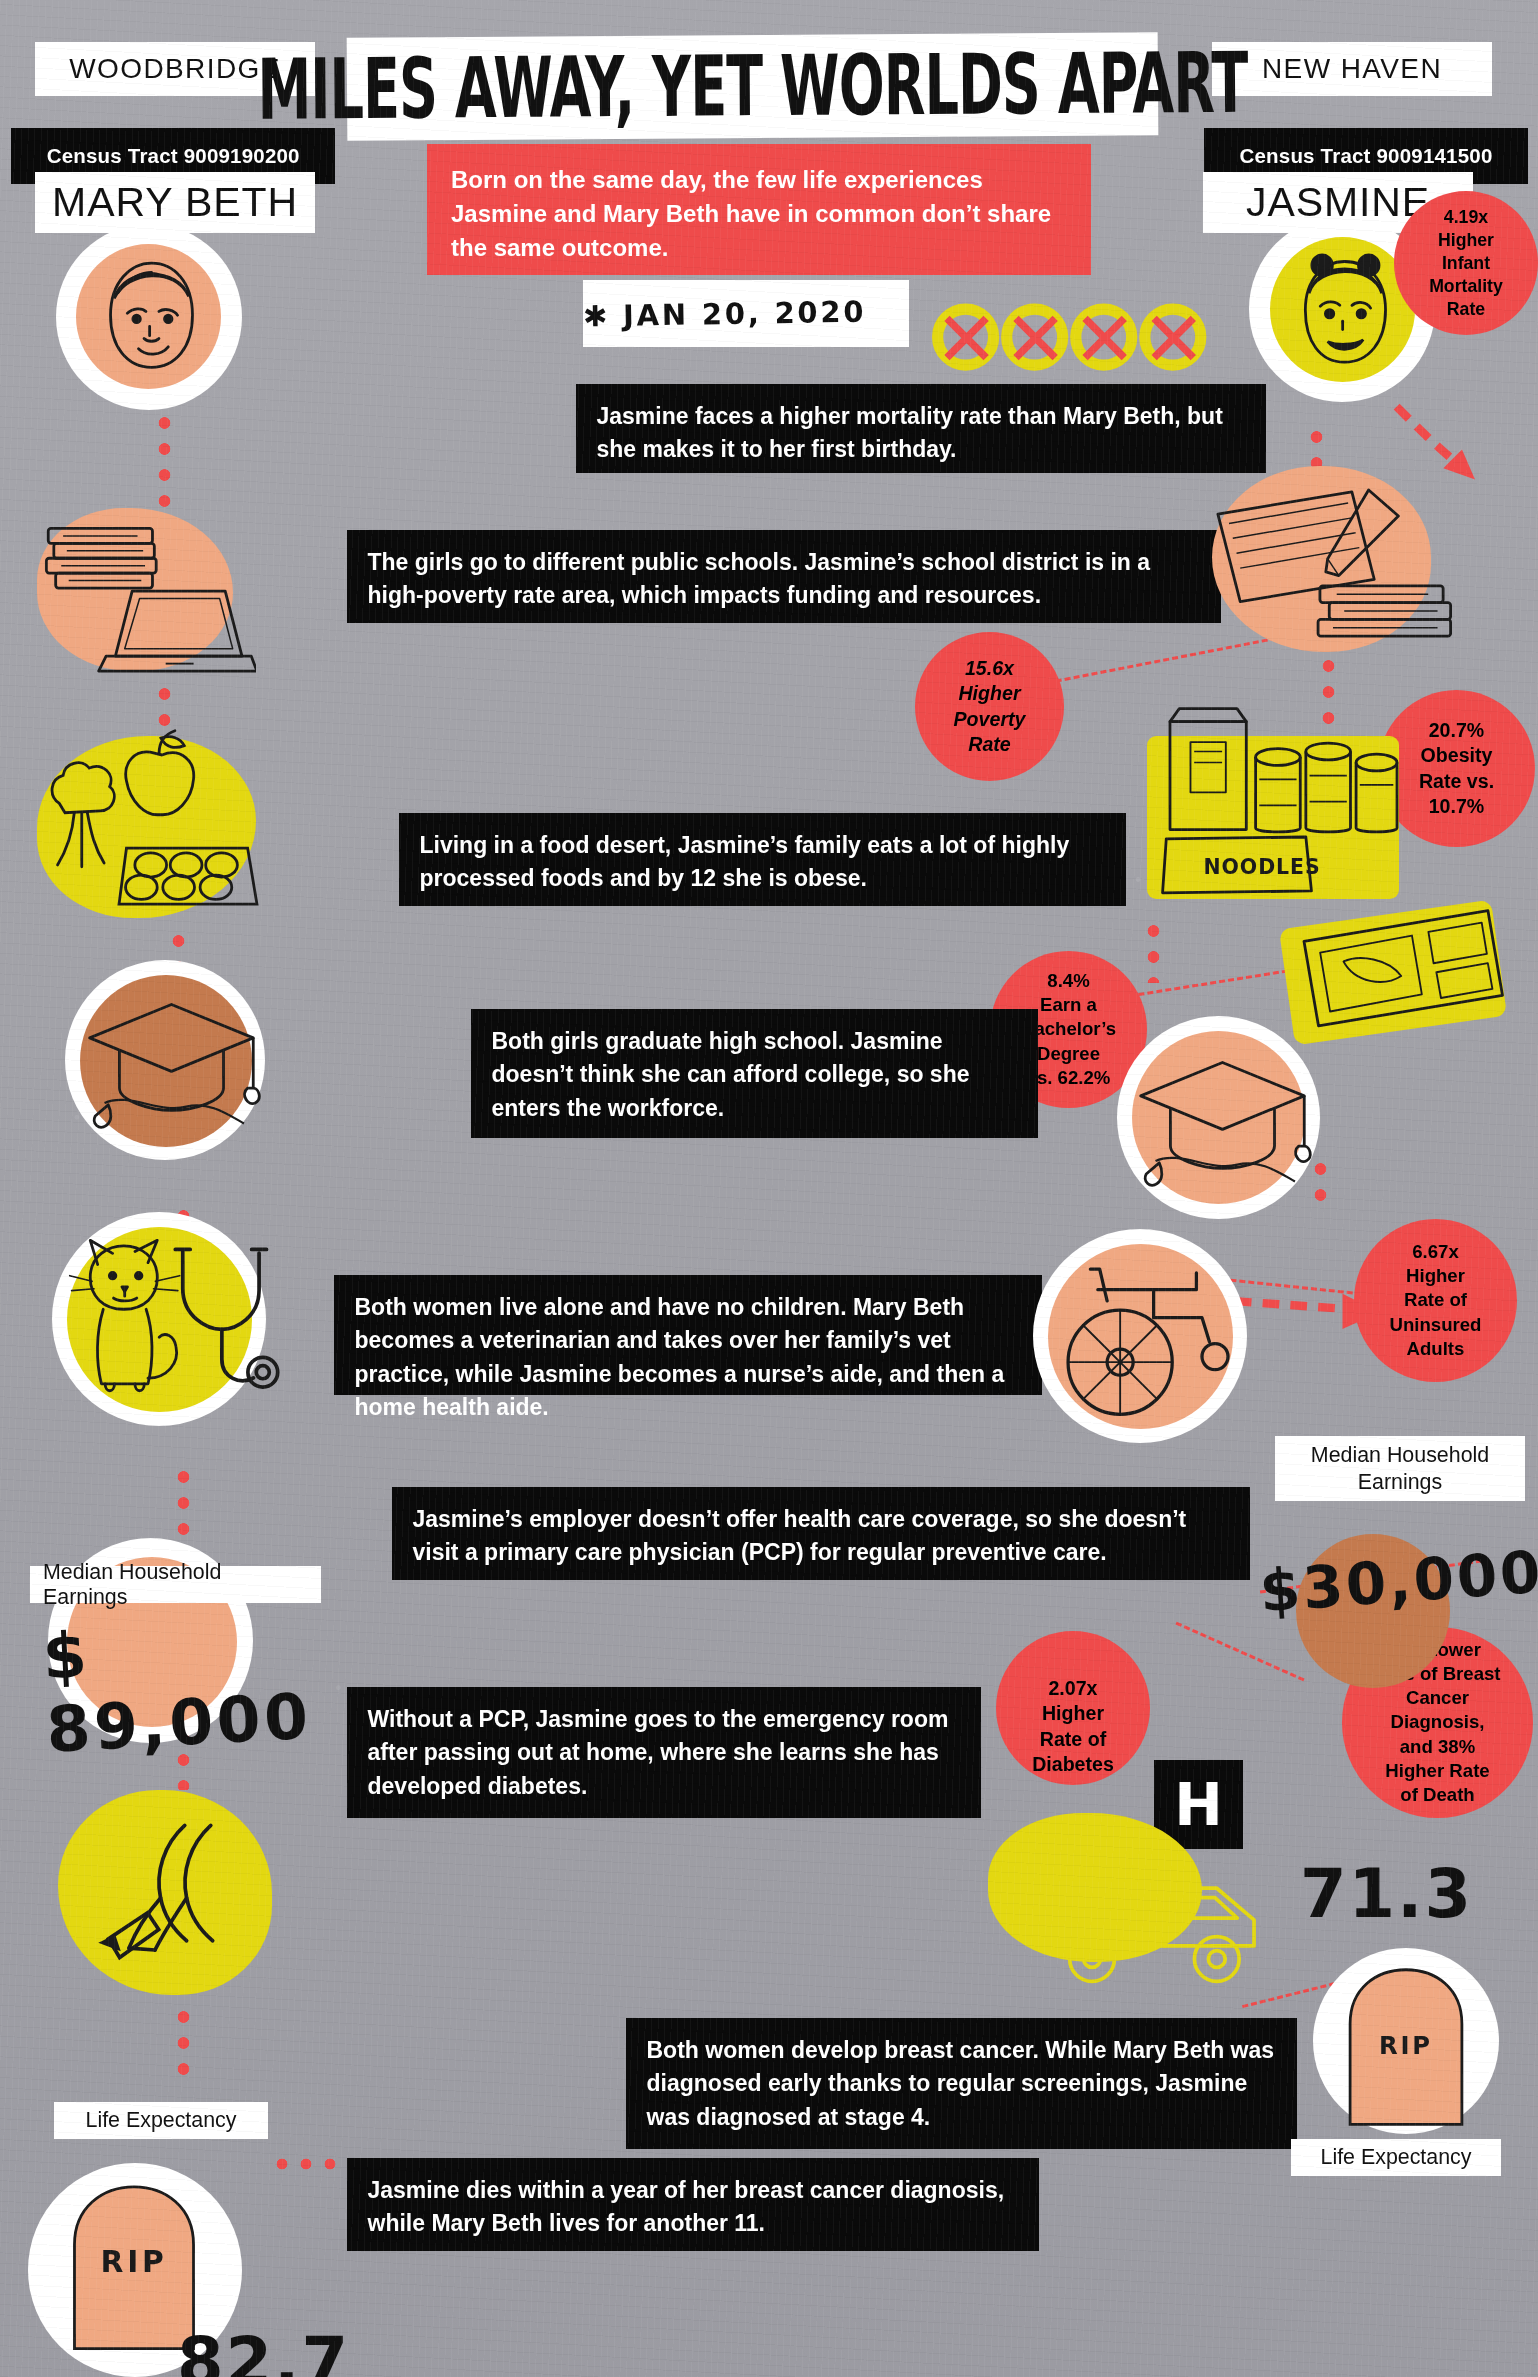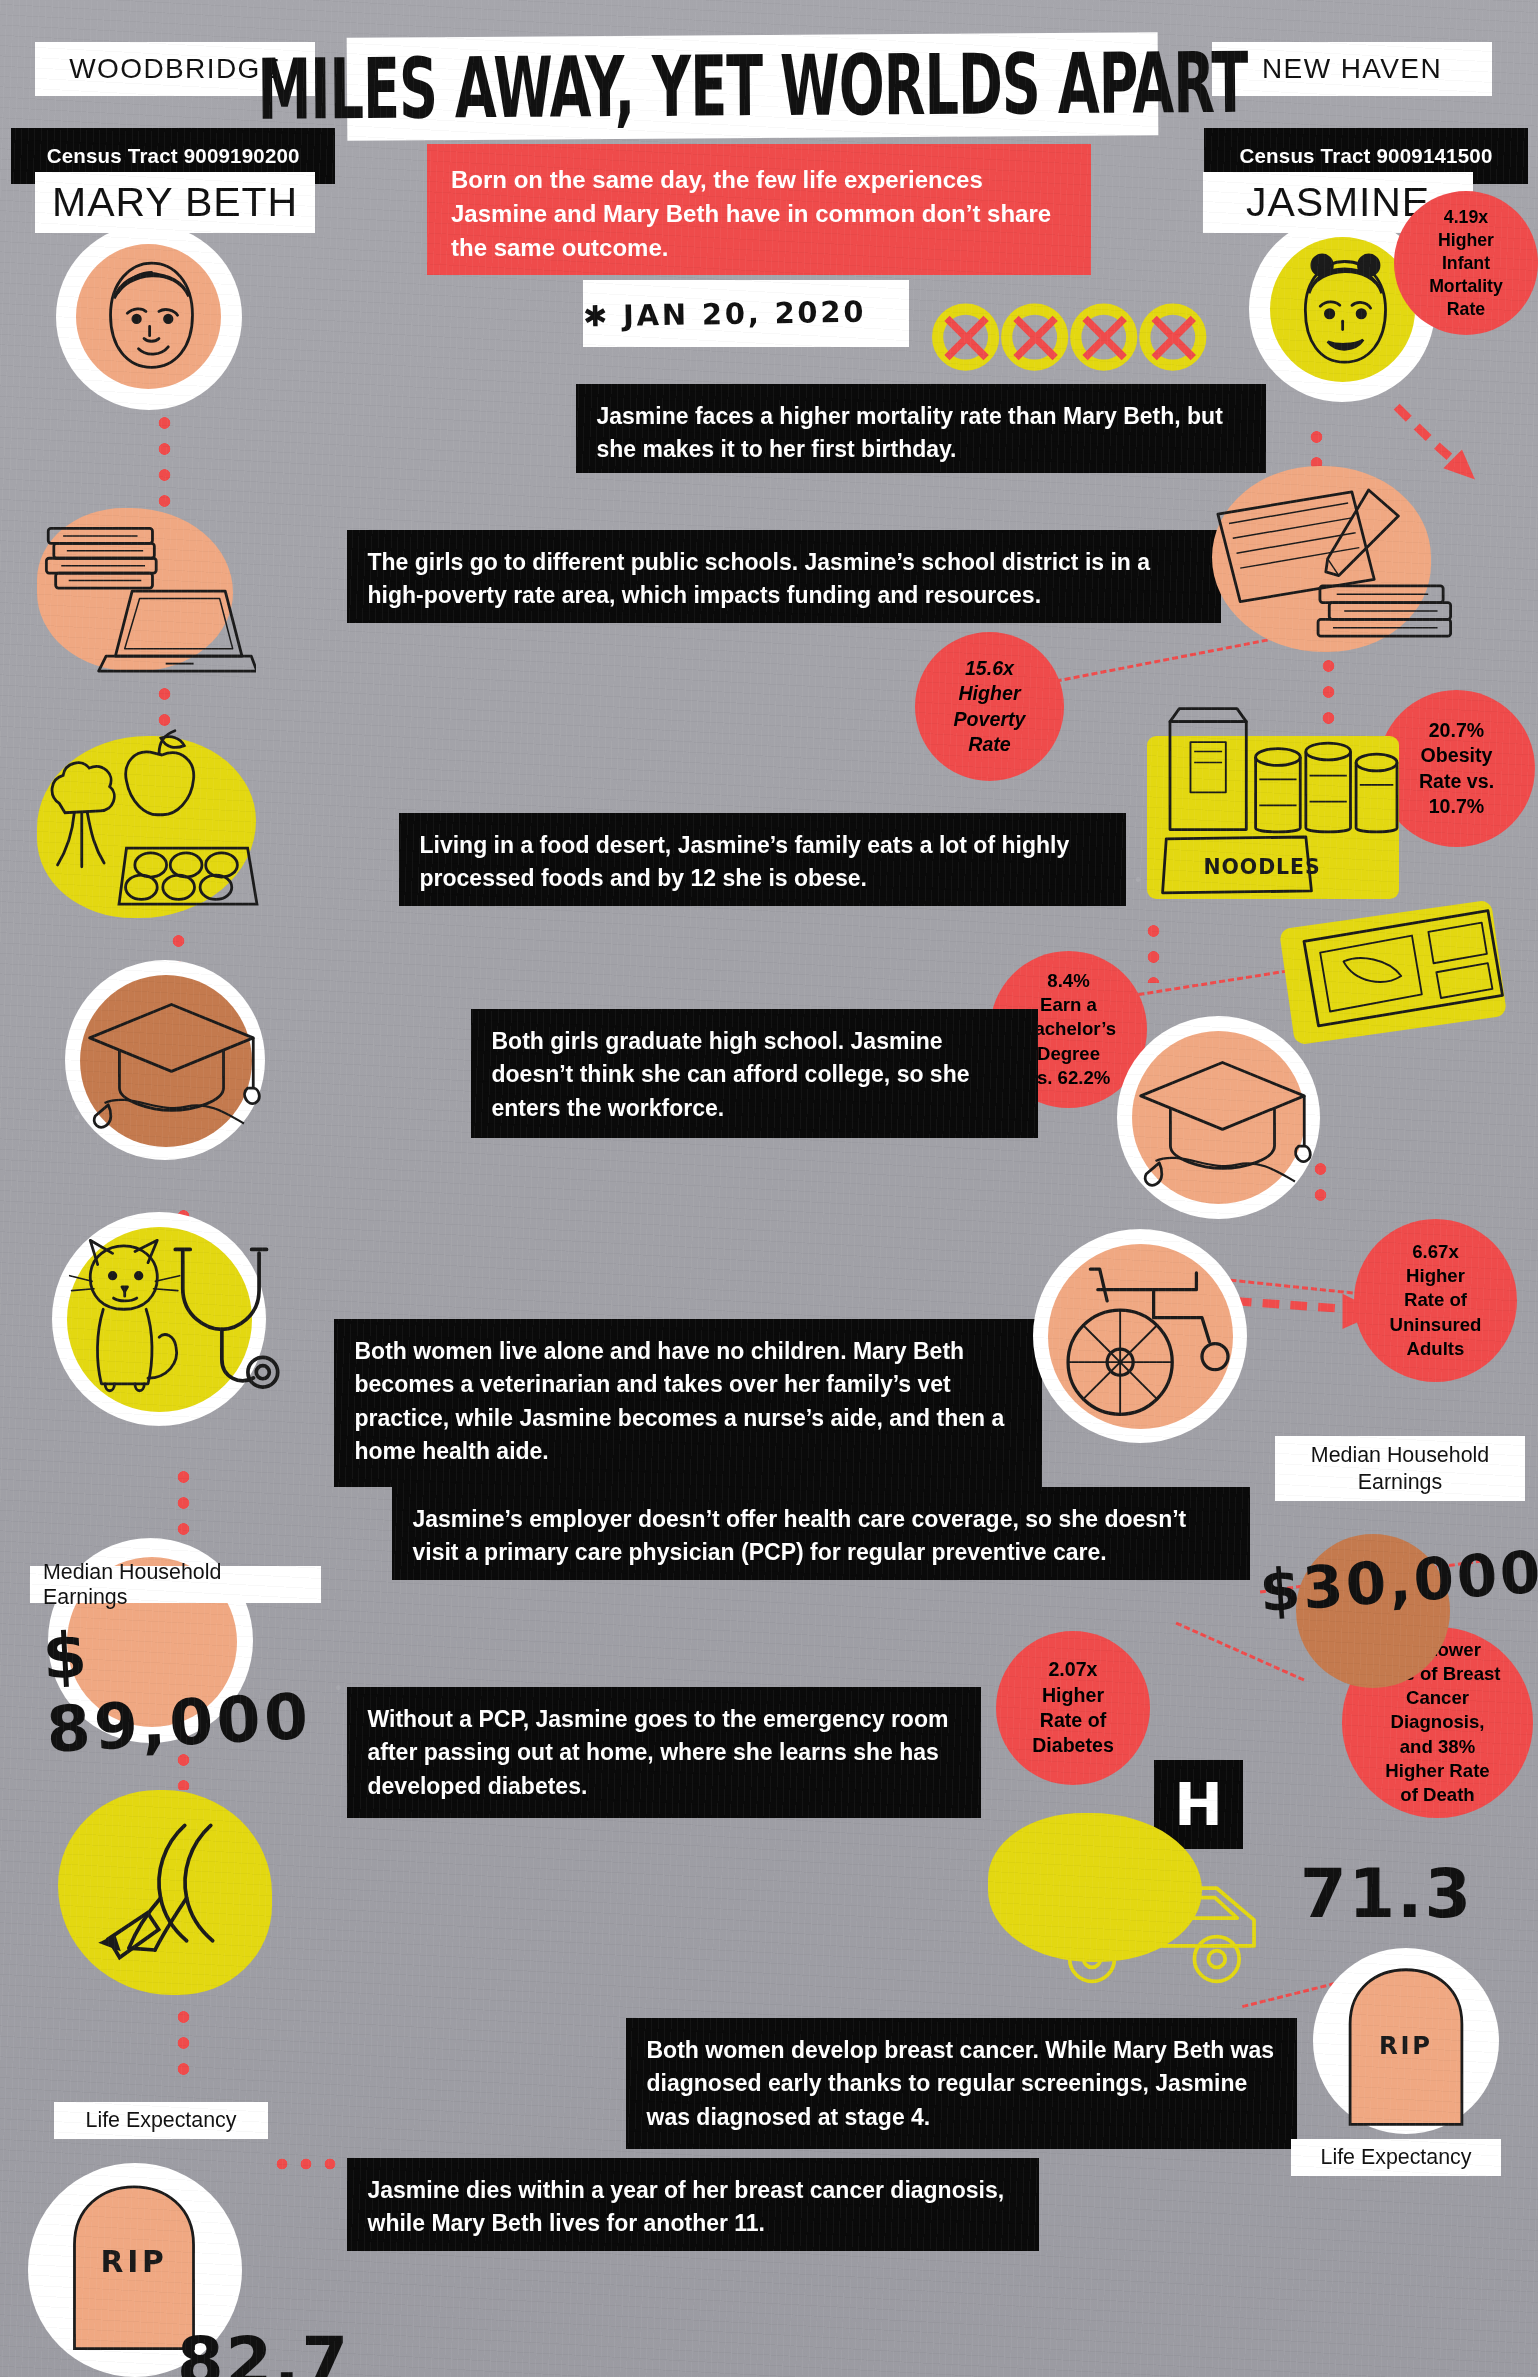--- a/index.html
+++ b/index.html
@@ -297,21 +297,21 @@
   <div class="abs stat-circle" style="left:1354px;top:1219px;width:163px;height:163px;font-size:18.6px;">
     <div>
       <span>6.67x</span>
       <span>Higher</span>
       <span>Rate of</span>
       <span>Uninsured</span>
       <span>Adults</span>
     </div>
   </div>
 
-  <div class="abs stat-circle" style="left:996px;top:1631px;width:154px;height:154px;font-size:19.6px;">
+  <div class="abs stat-circle" style="left:996px;top:1631px;width:154px;height:154px;font-size:19.6px;align-items:flex-end;">
     <div>
       <span>2.07x</span>
       <span>Higher</span>
       <span>Rate of</span>
       <span>Diabetes</span>
     </div>
   </div>
 
   <div class="abs stat-circle" style="left:1342px;top:1627px;width:191px;height:191px;font-size:18.6px;">
     <div>
@@ -334,21 +334,21 @@
   </div>
 
   <div class="abs story" style="left:399px;top:813px;width:727px;height:93px;">
     <span>Living in a food desert, Jasmine’s family eats a lot of highly processed foods and by 12 she is obese.</span>
   </div>
 
   <div class="abs story" style="left:471px;top:1009px;width:567px;height:129px;">
     <span>Both girls graduate high school. Jasmine doesn’t think she can afford college, so she enters the workforce.</span>
   </div>
 
-  <div class="abs story" style="left:334px;top:1275px;width:708px;height:168px;margin-top:44px;">
+  <div class="abs story" style="left:334px;top:1275px;width:708px;height:120px;">
     <span>Both women live alone and have no children. Mary Beth becomes a veterinarian and takes over her family’s vet practice, while Jasmine becomes a nurse’s aide, and then a home health aide.</span>
   </div>
 
   <div class="abs story" style="left:392px;top:1487px;width:858px;height:93px;">
     <span>Jasmine’s employer doesn’t offer health care coverage, so she doesn’t visit a primary care physician (PCP) for regular preventive care.</span>
   </div>
 
   <div class="abs story" style="left:347px;top:1687px;width:634px;height:131px;">
     <span>Without a PCP, Jasmine goes to the emergency room after passing out at home, where she learns she has developed diabetes.</span>
   </div>

